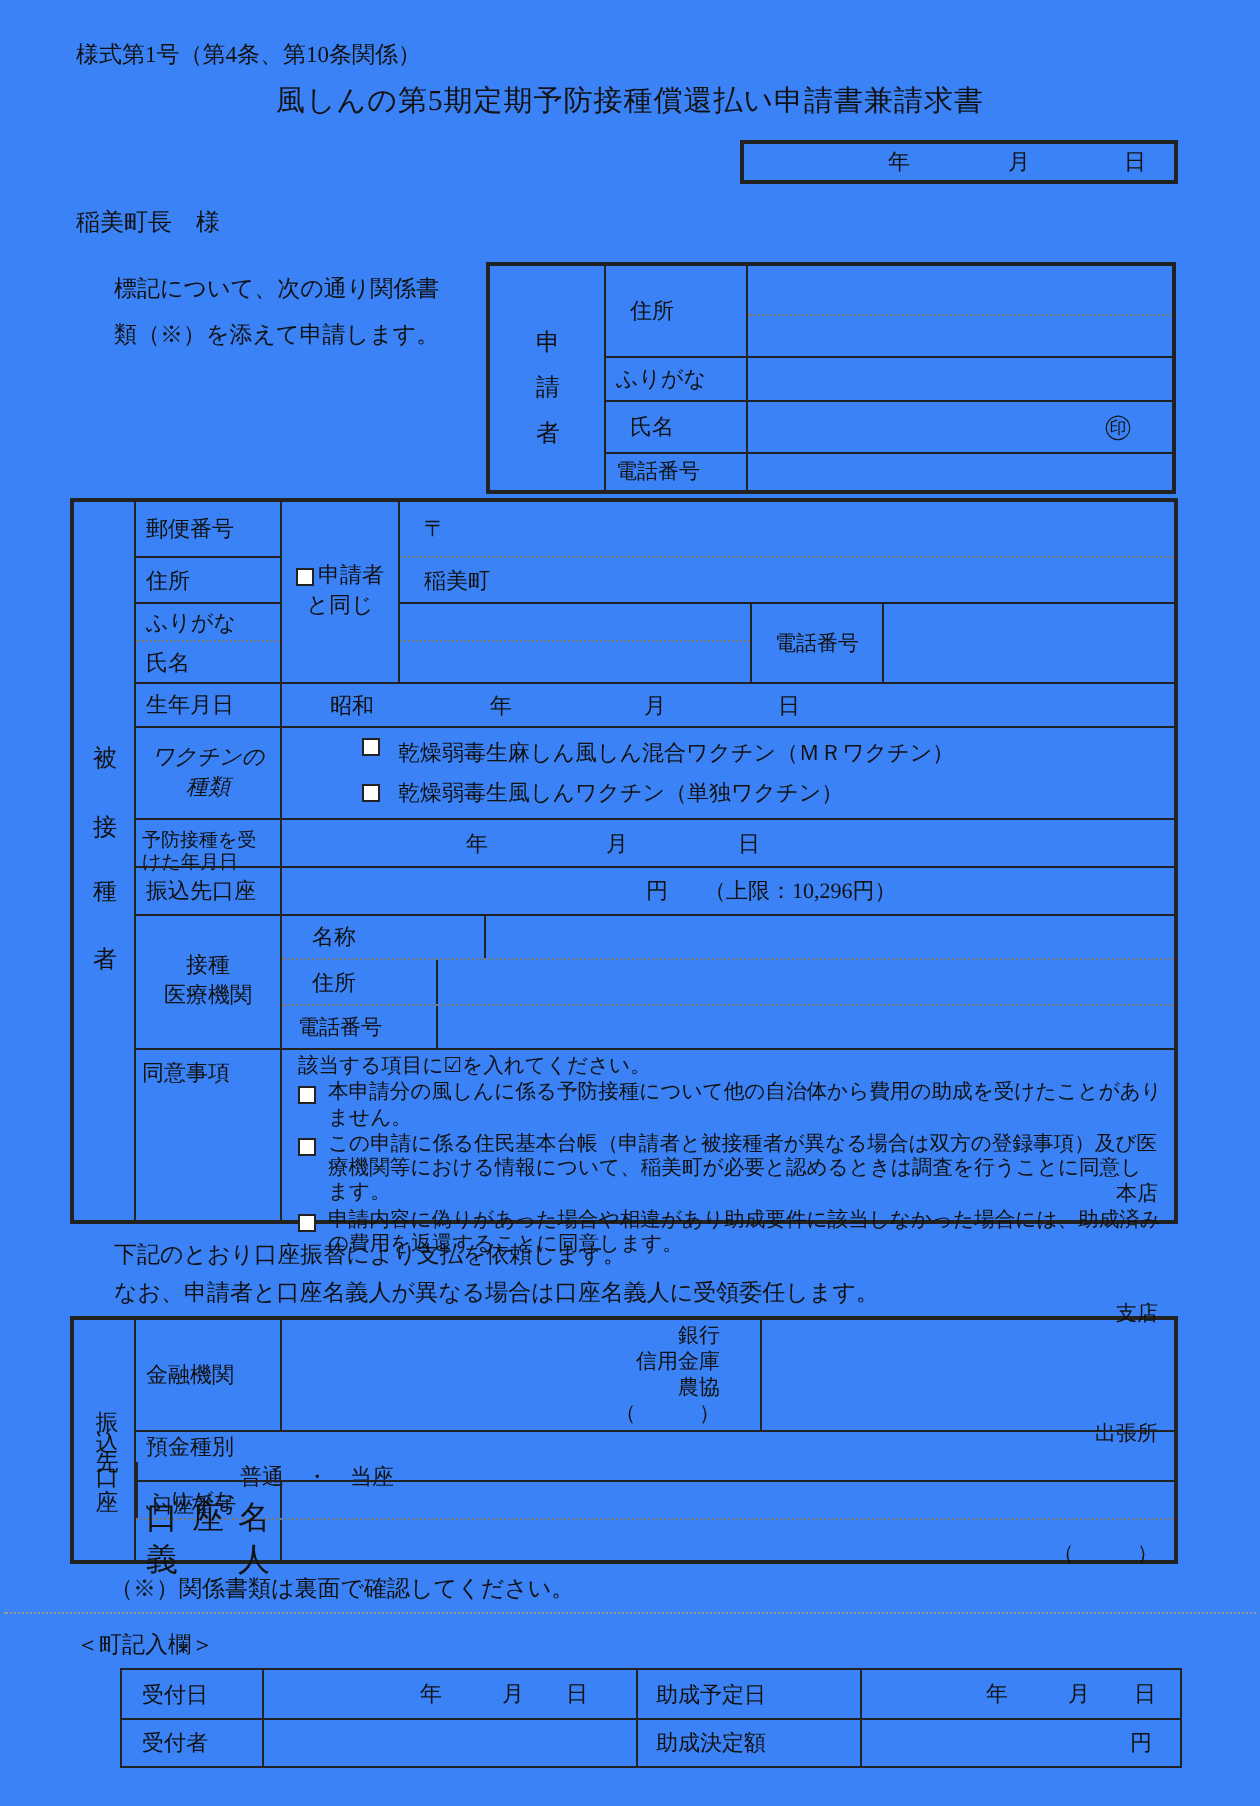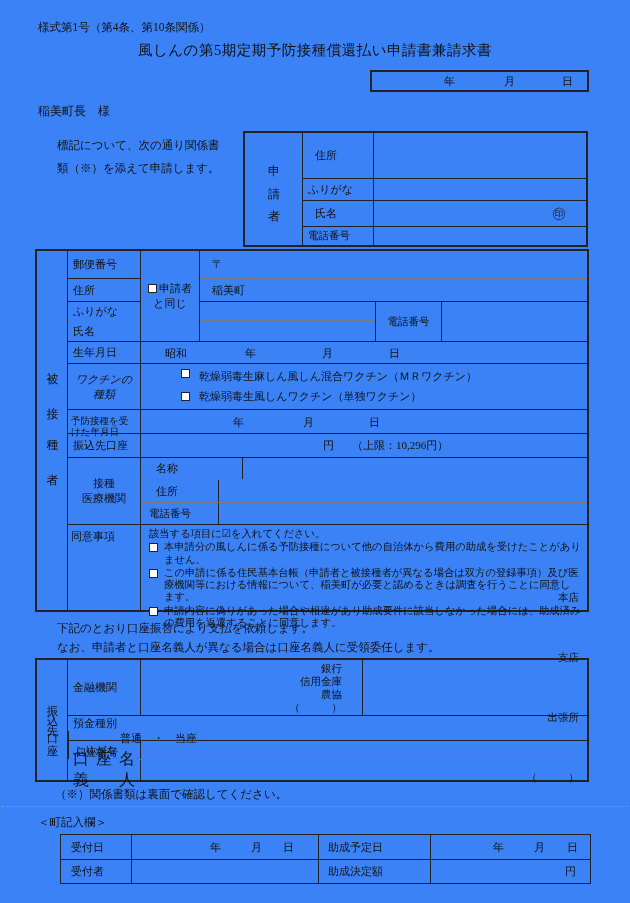--- a/index.html
+++ b/index.html
@@ -216,21 +216,21 @@
     <div class="vstrip" style="letter-spacing:0.85em; font-size:11.5px;">振込先口座</div>
     <div class="col fill bl">
       <div class="row" style="height:55px;">
         <div class="jlabel vctr" style="width:72px;">金融機関</div>
         <div class="fill bl smallstack" style="padding-right:20px;">
           <div>銀行</div>
           <div>信用金庫</div>
           <div>農協</div>
           <div>（　　　）</div>
         </div>
-        <div class="bl smallstack" style="width:225px; padding-right:8px;gap:47px;">
+        <div class="bl smallstack" style="width:207px; padding-right:8px;gap:47px;">
           <div>本店</div>
           <div>支店</div>
           <div>出張所</div>
           <div>（　　　）</div>
         </div>
       </div>
       <div class="row bt" style="height:25px;flex-direction:column;">
         <div class="jlabel vctr" style="width:72px;">預金種別</div>
         <div class="bl ctr" style="width:180px;">普通　・　当座</div>
         <div class="bl jlabel vctr" style="width:66px; padding:0 7px; font-size:10.5px;">口座番号</div>

